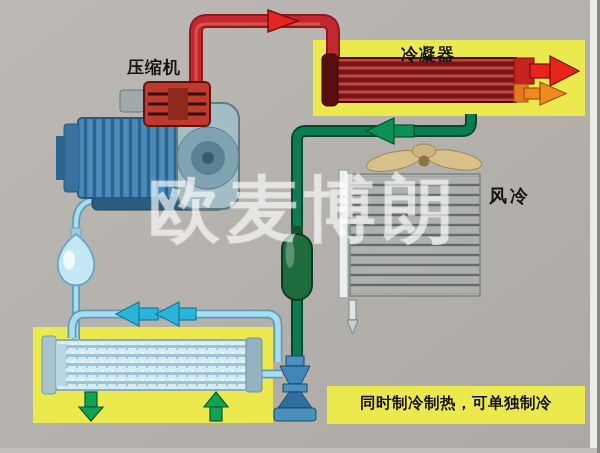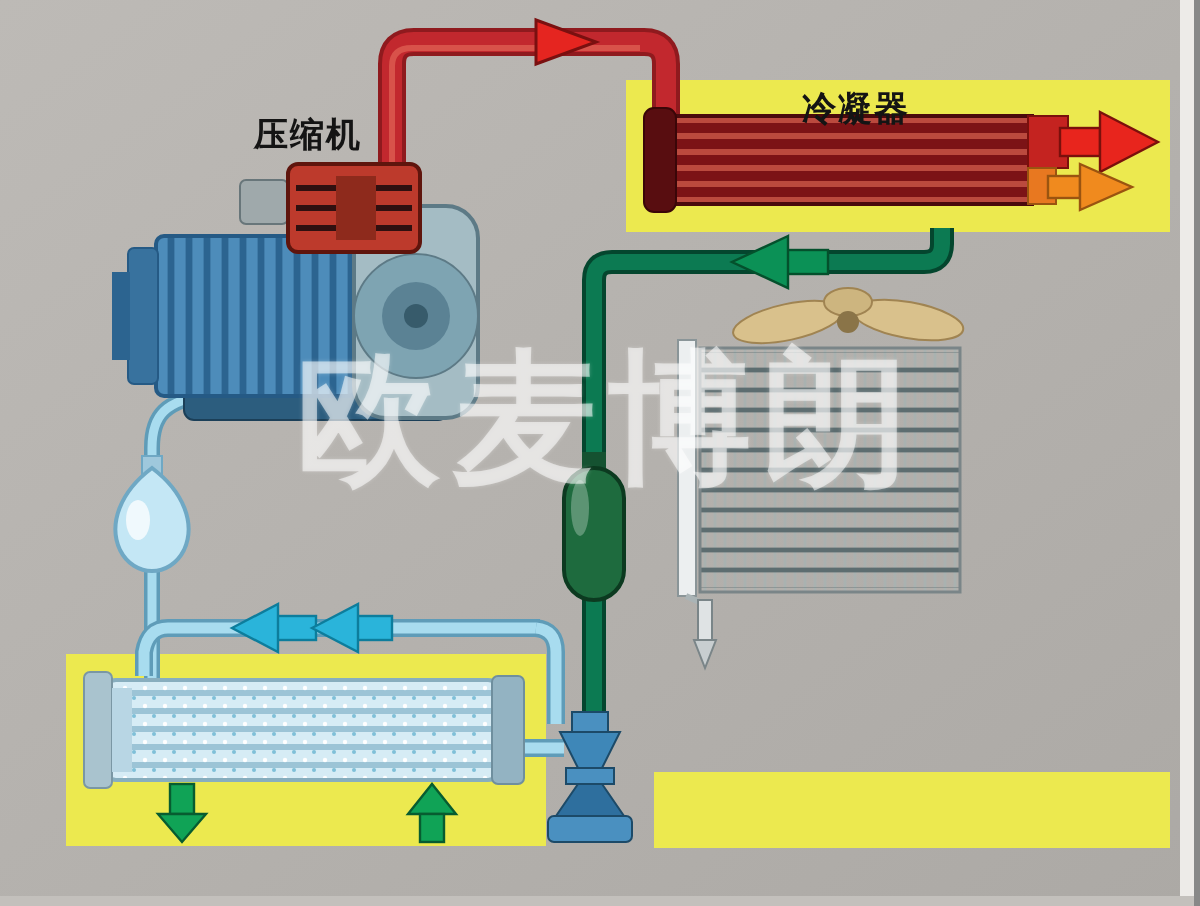--- a/index.html
+++ b/index.html
@@ -202,18 +202,20 @@
       <polygon points="289,392 301,392 312,408 278,408" fill="#2e6f9e" stroke="#1c4a68"></polygon>
       <rect x="274" y="408" width="42" height="13" rx="3" fill="#4a90c0" stroke="#1c4a68"></rect>
     </g>
   </svg>
 
   <div class="label label-compressor">压缩机</div>
 
   <div class="label label-condenser">冷凝器</div>
 
   <div class="label label-aircool">
+    <div>风冷</div>
   </div>
 
 
+  <div class="caption">同时制冷制热，可单独制冷</div>
 
   <div class="watermark">欧麦博朗</div>
 </div>
 
 </body></html>

